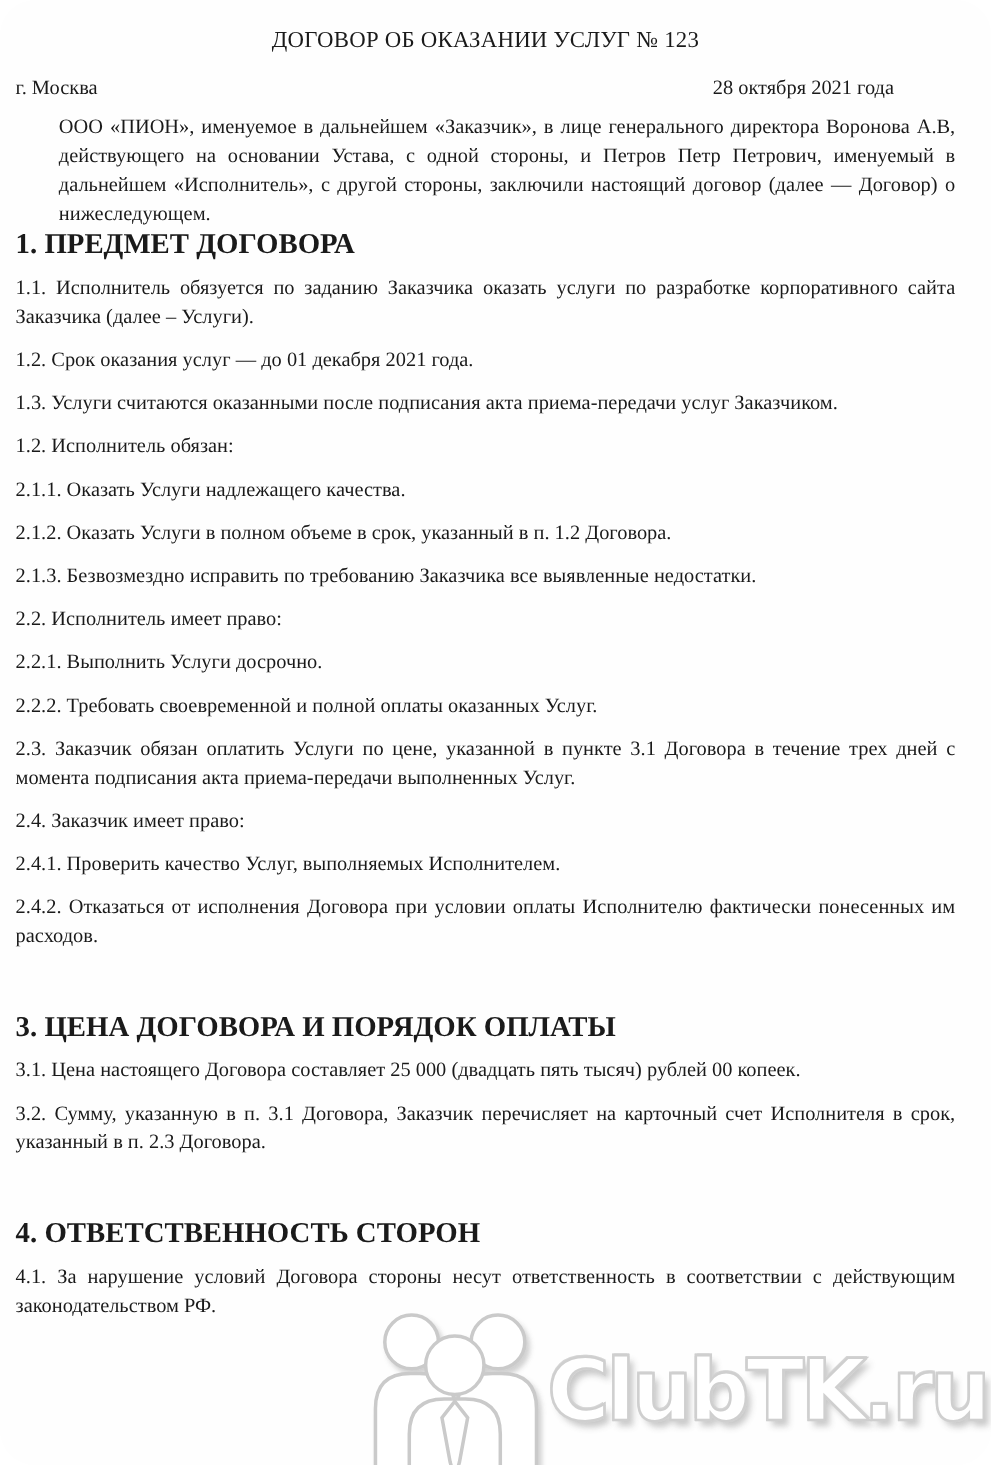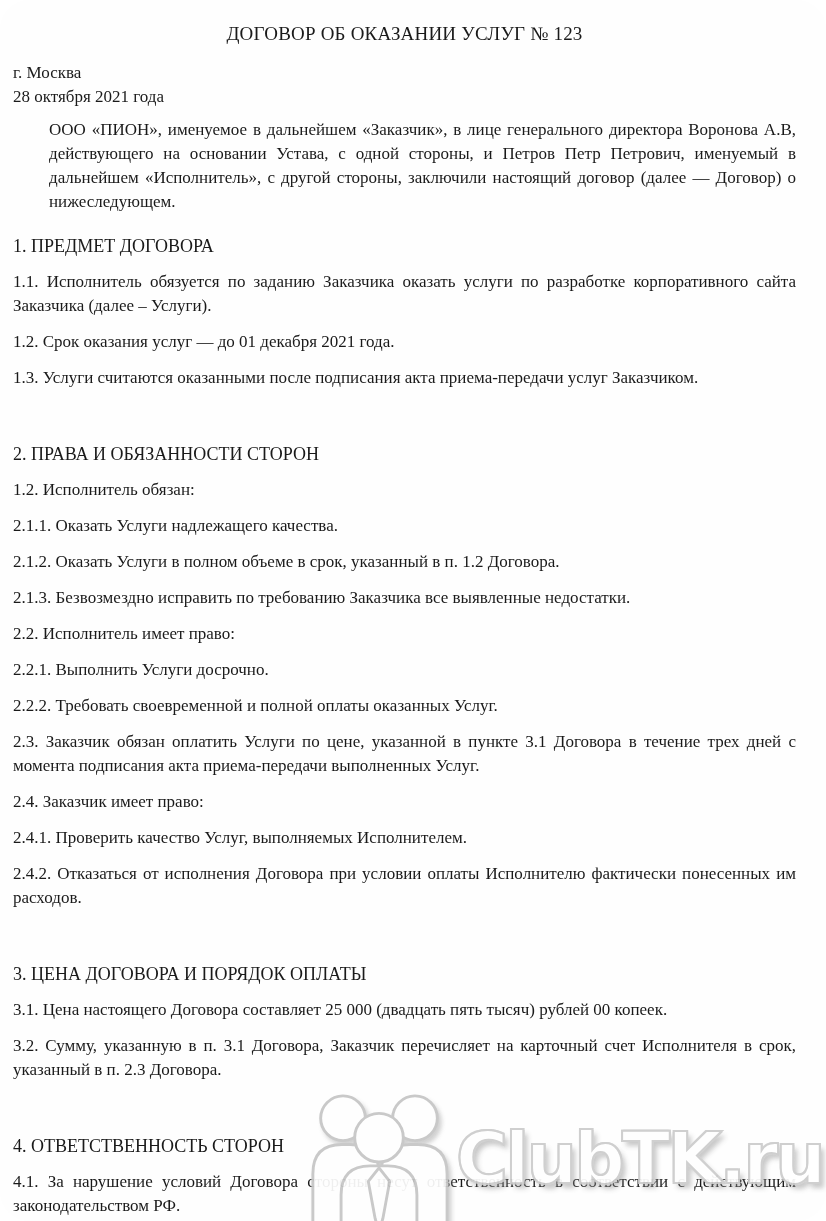--- a/index.html
+++ b/index.html
@@ -26,37 +26,36 @@
     letter-spacing: 0.2px;
   }
 
   .meta-row {
     display: flex;
     justify-content: space-between;
     align-items: baseline;
     margin-top: 15px;
     font-size: 17px;
     line-height: 24px;
-    flex-direction: column;
   }
-  .meta-date { margin-right: 82px; }
+  .meta-date { margin-right: 51px; }
 
   .para {
     font-size: 17px;
     line-height: 24px;
     margin: 12px 0 0 0;
     text-align: justify;
   }
   .intro { margin-top: 9px; margin-left: 36px; }
 
   .section-heading {
-    font-size: 18px;
-    font-weight: normal;
+    font-size: 24px;
+    font-weight: bold;
     line-height: 24px;
-    margin: 20px 0 0 0;
+    margin: 2px 0 0 0;
   }
   .section-gap { margin-top: 52px; }
 
   
   .watermark {
     position: absolute;
     left: 306px;
     top: 1092px;
     display: flex;
     align-items: flex-start;
@@ -100,21 +99,20 @@
     <span class="meta-date">28 октября 2021 года</span>
   </div>
 
   <p class="para intro">ООО «ПИОН», именуемое в дальнейшем «Заказчик», в лице генерального директора Воронова А.В, действующего на основании Устава, с одной стороны, и Петров Петр Петрович, именуемый в дальнейшем «Исполнитель», с другой стороны, заключили настоящий договор (далее — Договор) о нижеследующем.</p>
 
   <h2 class="section-heading">1. ПРЕДМЕТ ДОГОВОРА</h2>
   <p class="para">1.1. Исполнитель обязуется по заданию Заказчика оказать услуги по разработке корпоративного сайта Заказчика (далее – Услуги).</p>
   <p class="para">1.2. Срок оказания услуг — до 01 декабря 2021 года.</p>
   <p class="para">1.3. Услуги считаются оказанными после подписания акта приема-передачи услуг Заказчиком.</p>
 
-  <h2 class="section-heading section-gap">2. ПРАВА И ОБЯЗАННОСТИ СТОРОН</h2>
   <p class="para">1.2. Исполнитель обязан:</p>
   <p class="para">2.1.1. Оказать Услуги надлежащего качества.</p>
   <p class="para">2.1.2. Оказать Услуги в полном объеме в срок, указанный в п. 1.2 Договора.</p>
   <p class="para">2.1.3. Безвозмездно исправить по требованию Заказчика все выявленные недостатки.</p>
   <p class="para">2.2. Исполнитель имеет право:</p>
   <p class="para">2.2.1. Выполнить Услуги досрочно.</p>
   <p class="para">2.2.2. Требовать своевременной и полной оплаты оказанных Услуг.</p>
   <p class="para">2.3. Заказчик обязан оплатить Услуги по цене, указанной в пункте 3.1 Договора в течение трех дней с момента подписания акта приема-передачи выполненных Услуг.</p>
   <p class="para">2.4. Заказчик имеет право:</p>
   <p class="para">2.4.1. Проверить качество Услуг, выполняемых Исполнителем.</p>

